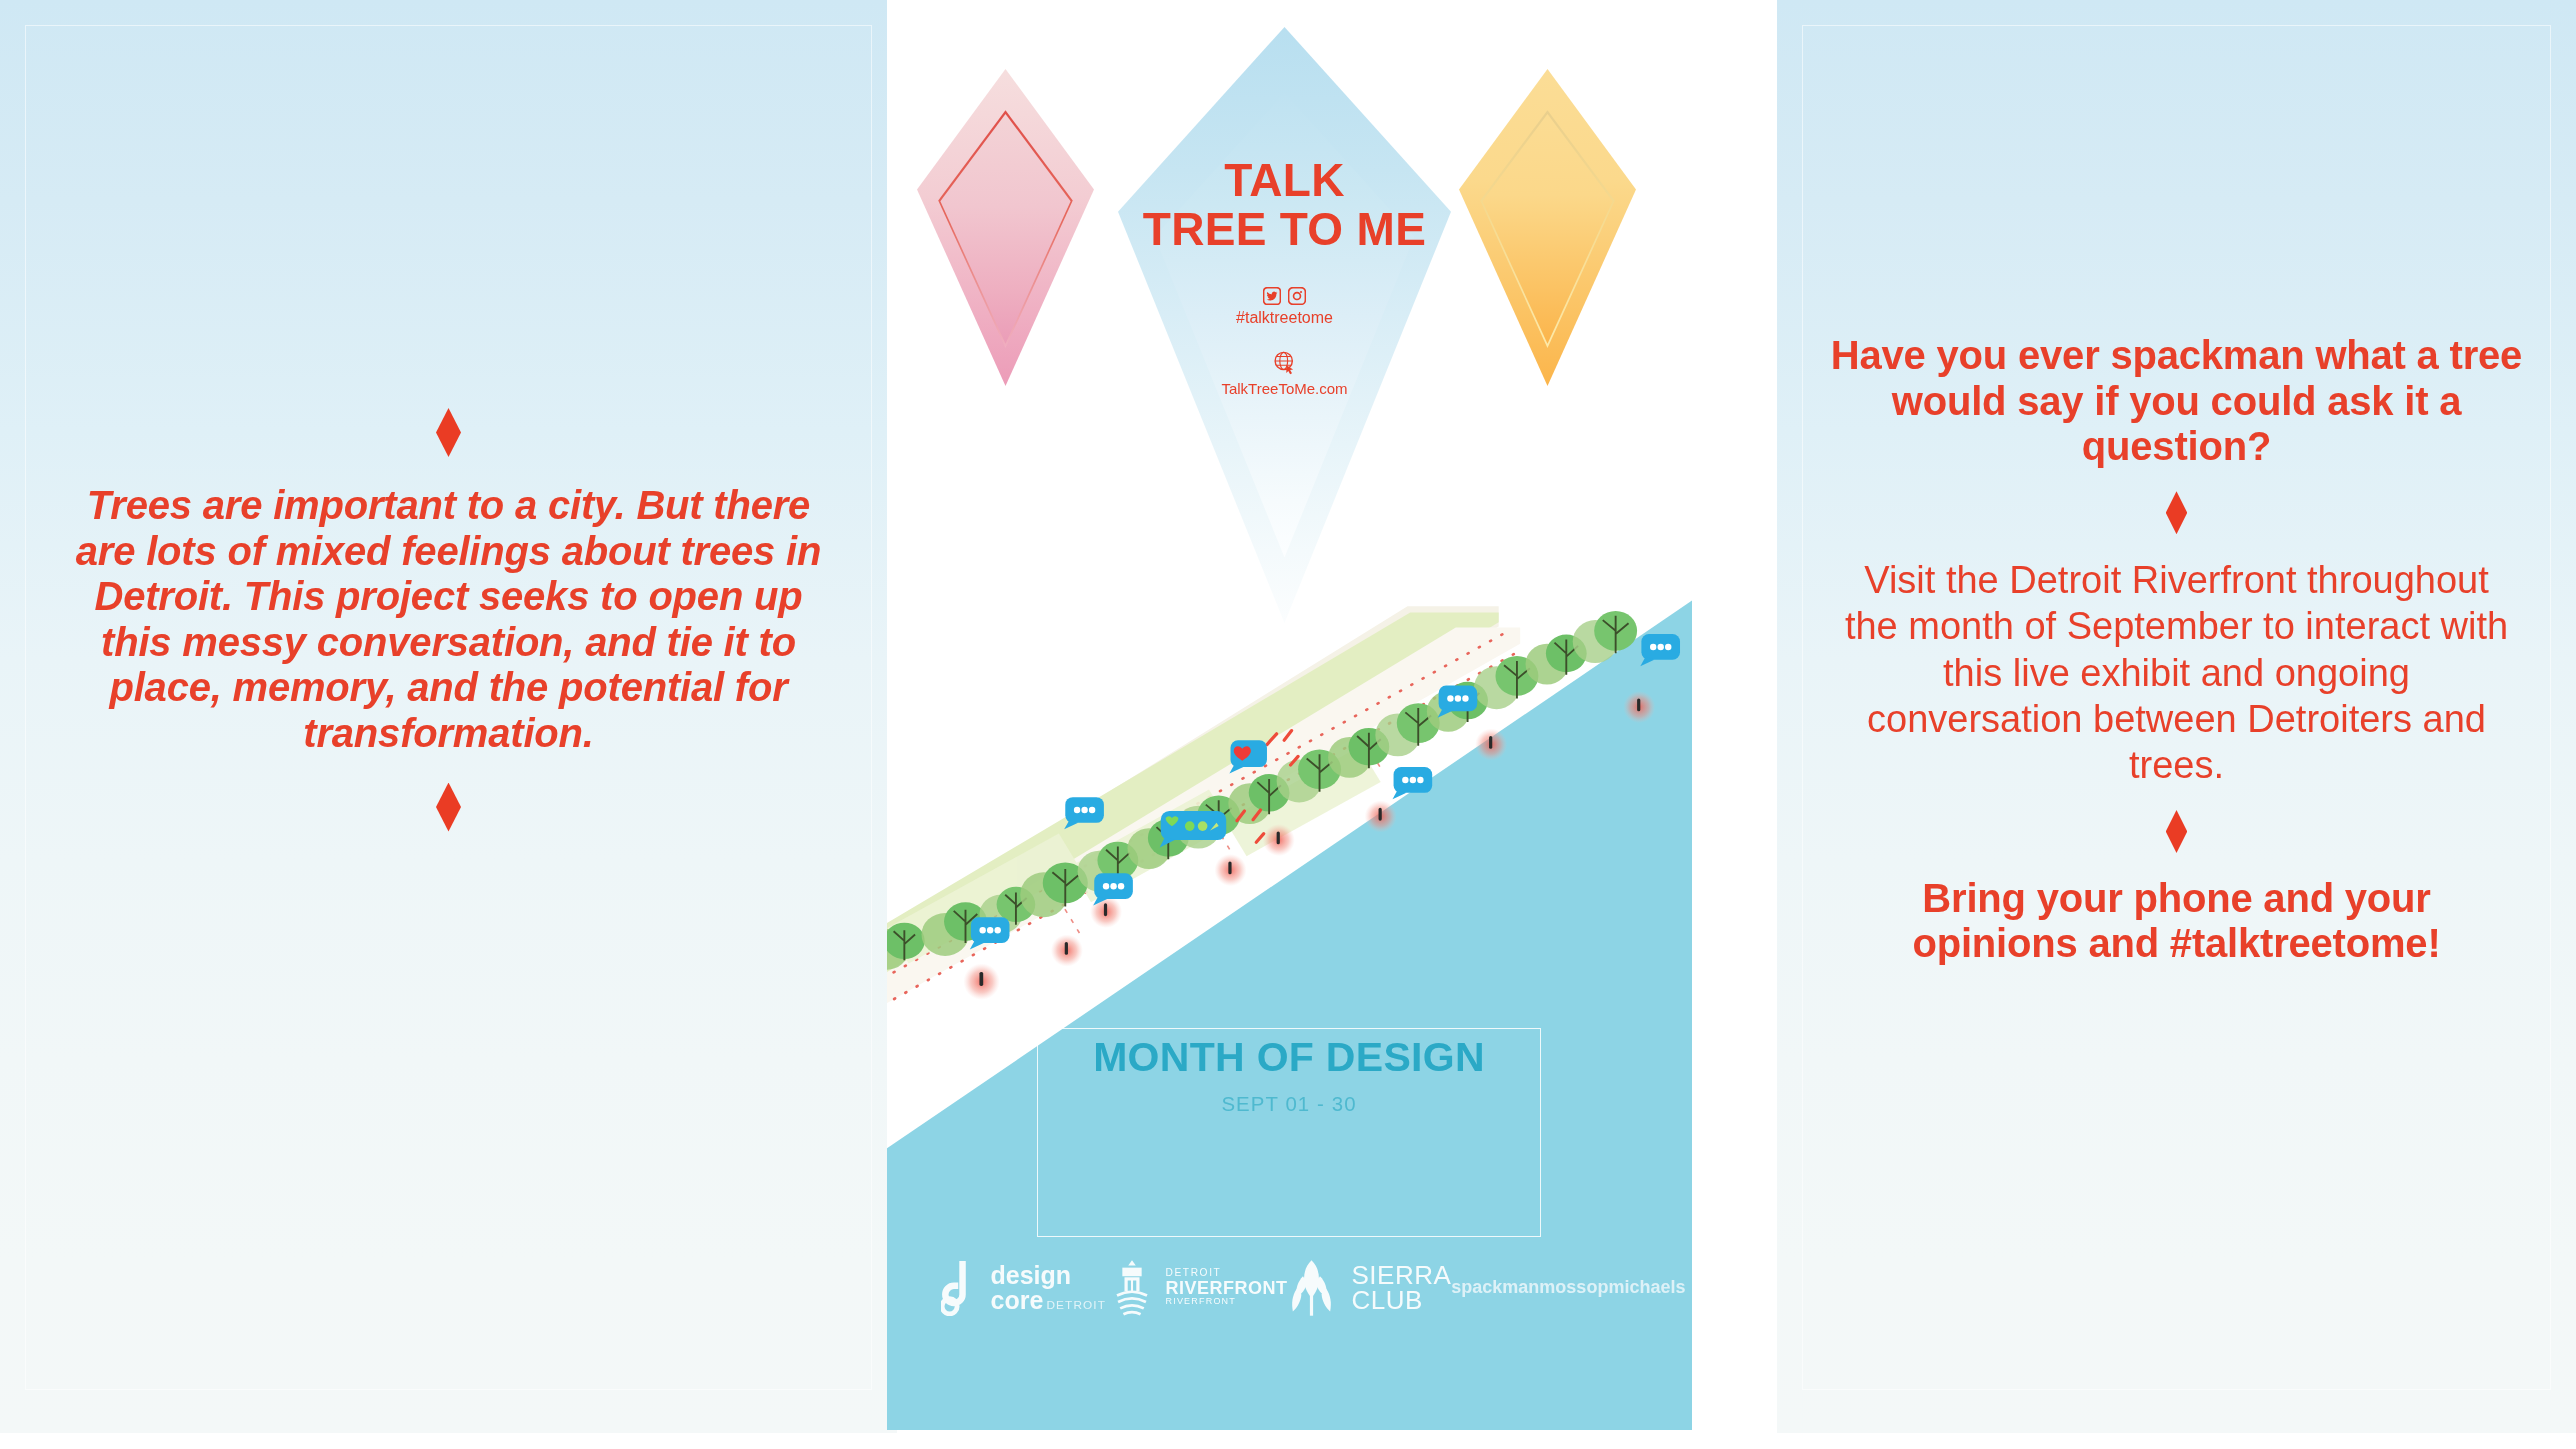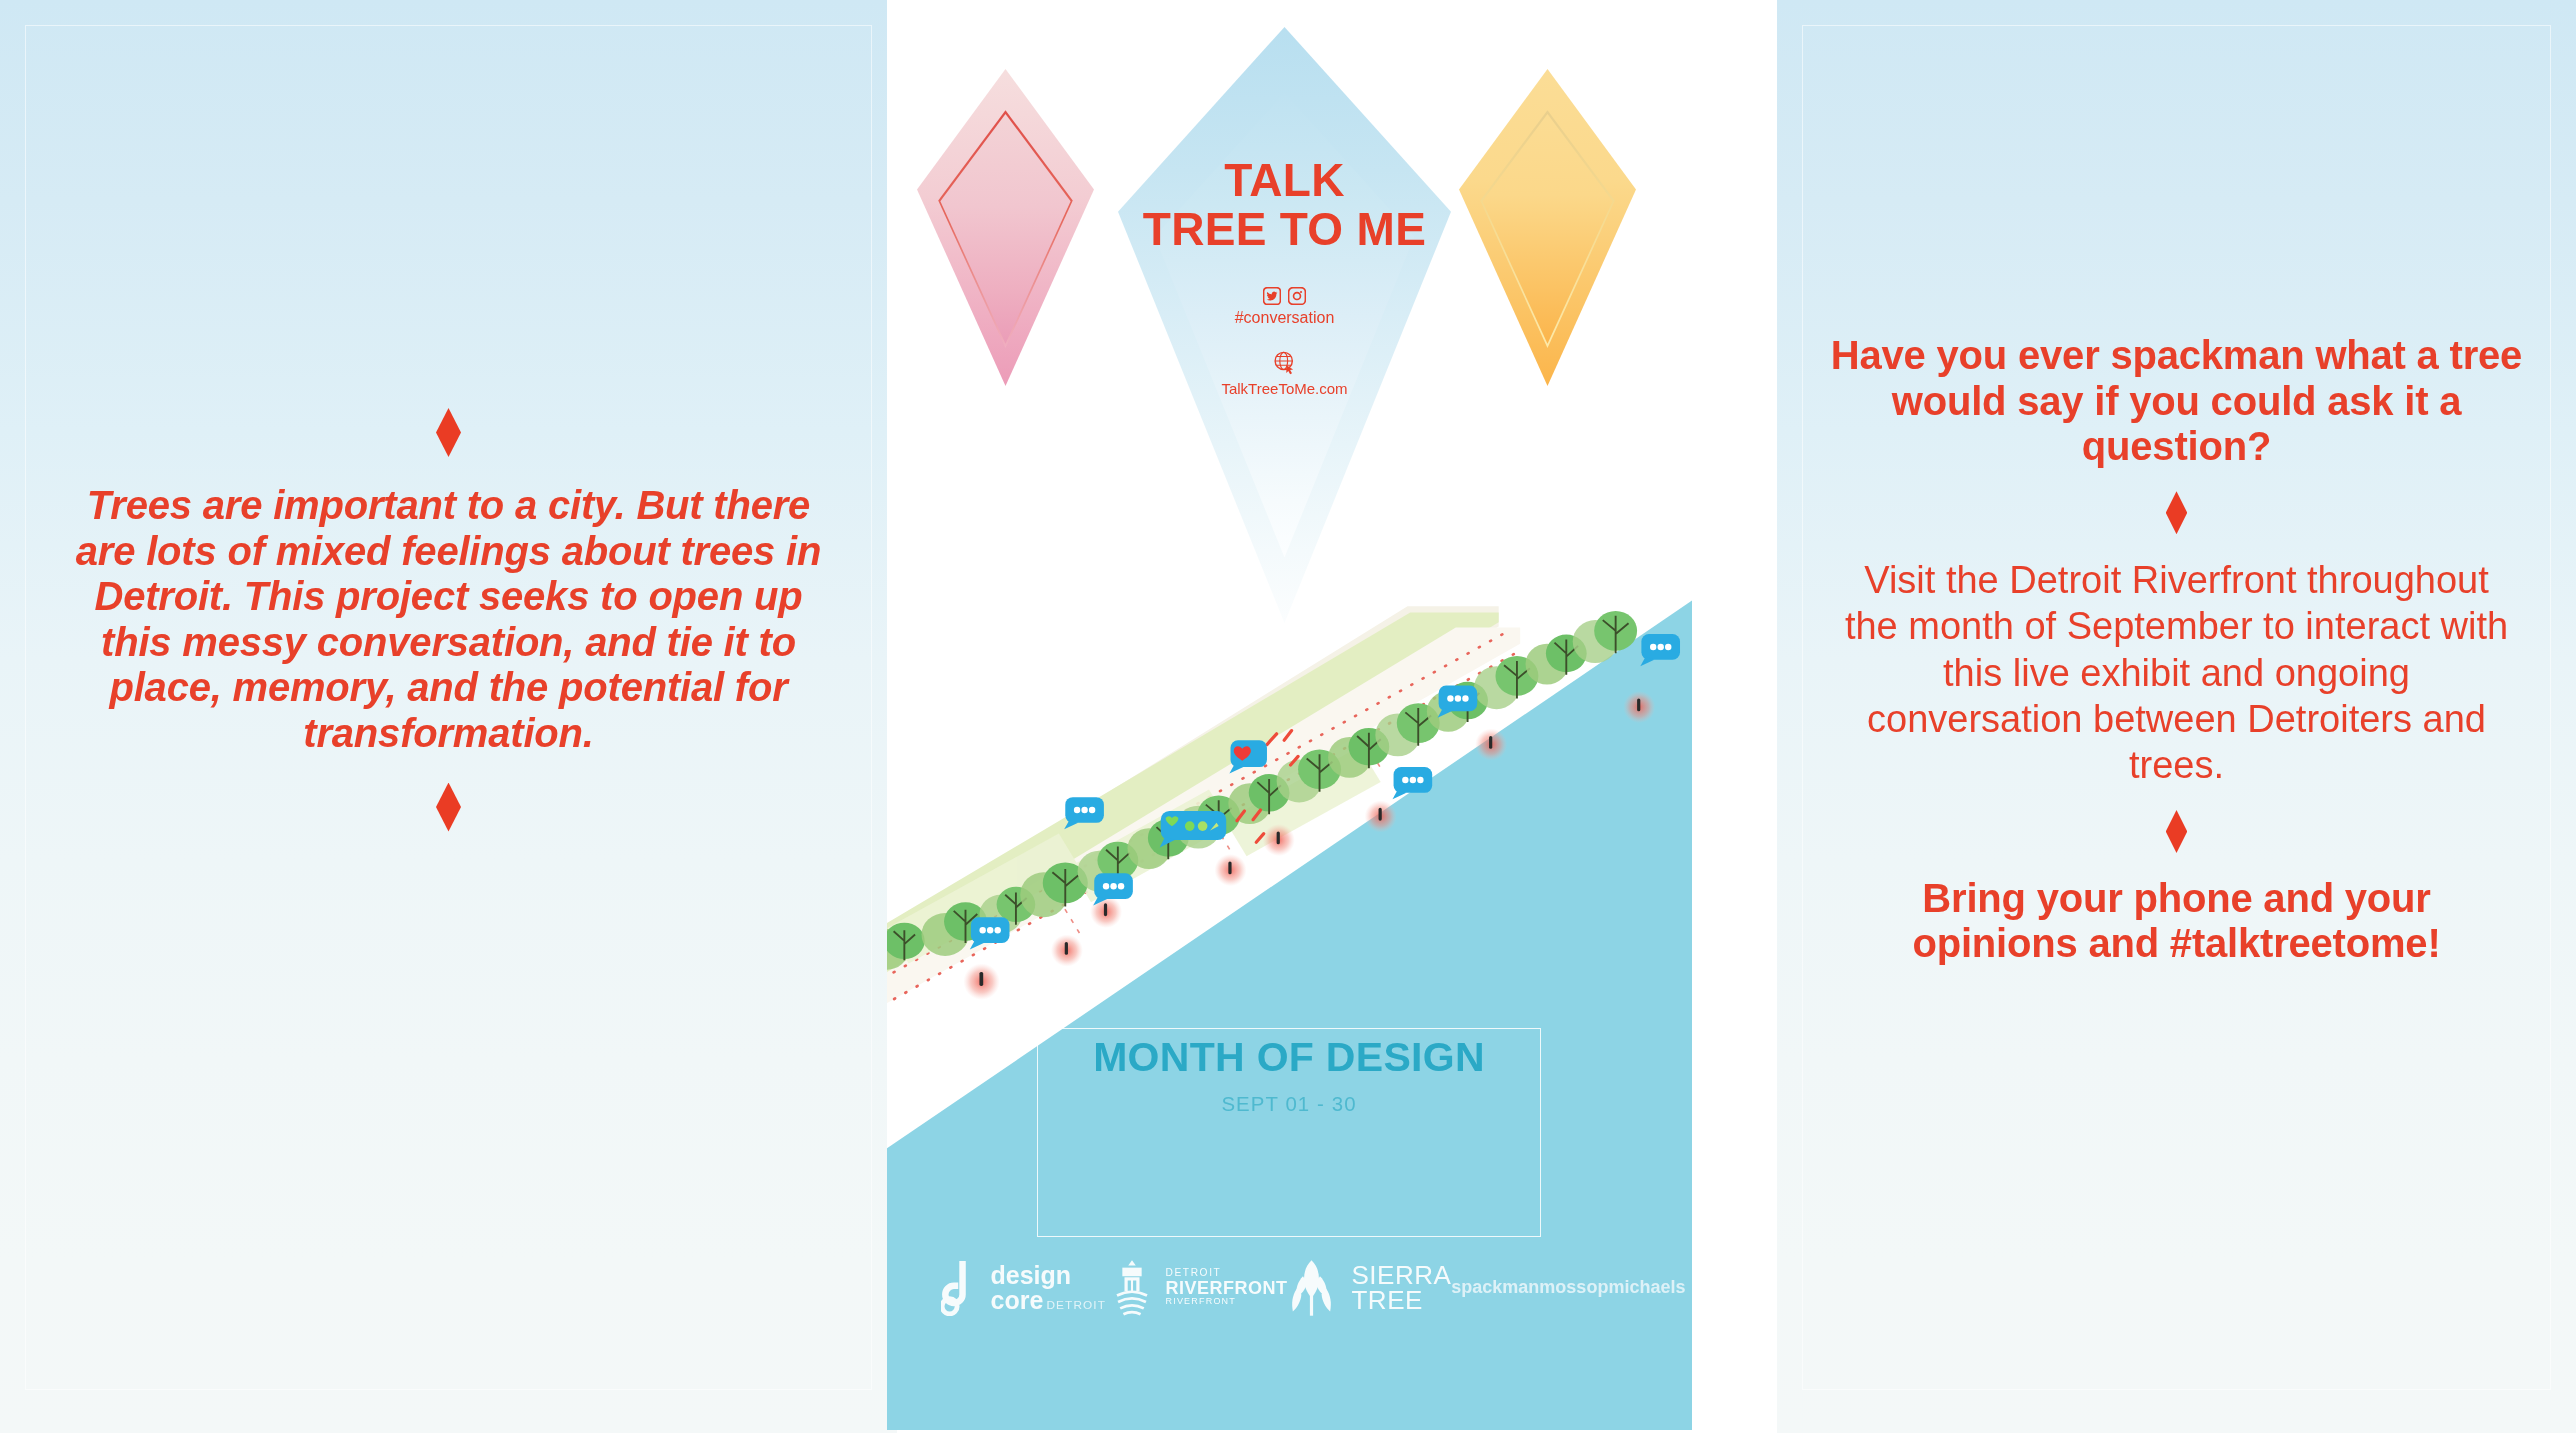--- a/index.html
+++ b/index.html
@@ -469,21 +469,21 @@
           </svg>
         </span>
         <span>
           <svg class="social-icon" viewBox="0 0 24 24" aria-hidden="true">
             <rect x="0.8" y="0.8" width="22.4" height="22.4" rx="6" fill="none" stroke="#E8402A" stroke-width="2.2"></rect>
             <circle cx="12" cy="12" r="4.6" fill="none" stroke="#E8402A" stroke-width="2.2"></circle>
             <circle cx="17.4" cy="6.6" r="1.4" fill="#E8402A"></circle>
           </svg>
         </span>
       </div>
-      <div class="hashtag">#conversation</div>
+      <div class="hashtag">#talktreetome</div>
 
       <div class="globe-wrap">
         <svg class="globe-icon" viewBox="0 0 32 32" aria-hidden="true">
           <circle cx="15" cy="14" r="11" fill="none" stroke="#E8402A" stroke-width="1.8"></circle>
           <ellipse cx="15" cy="14" rx="5" ry="11" fill="none" stroke="#E8402A" stroke-width="1.5"></ellipse>
           <path d="M4 14h22M6 8.4h18M6 19.6h18" stroke="#E8402A" stroke-width="1.4" fill="none"></path>
           <path d="M18.5 19.5 L27 25 L23.2 25.6 L25.6 29.6 L23.2 31 L20.9 27 L18.3 29.4 Z" fill="#E8402A"></path>
         </svg>
       </div>
       <div class="weburl">TalkTreeToMe.com</div>
@@ -535,21 +535,21 @@
         <svg width="49" height="60" viewBox="0 0 92 112" aria-hidden="true">
           <path d="M46 4 c10 10 14 22 14 34 c0 14 -5 26 -14 36 c-9 -10 -14 -22 -14 -36 c0 -12 4 -24 14 -34 Z" fill="#ffffff"></path>
           <path d="M30 34 c-10 10 -14 24 -13 40 c10 -6 18 -16 21 -28 Z" fill="#ffffff"></path>
           <path d="M62 34 c10 10 14 24 13 40 c-10 -6 -18 -16 -21 -28 Z" fill="#ffffff"></path>
           <path d="M18 58 c-8 12 -10 26 -7 42 c9 -8 15 -20 16 -32 Z" fill="#ffffff"></path>
           <path d="M74 58 c8 12 10 26 7 42 c-9 -8 -15 -20 -16 -32 Z" fill="#ffffff"></path>
           <rect x="43" y="62" width="6" height="46" fill="#ffffff"></rect>
         </svg>
         <div class="lg-sierra-text">
           <div class="s1">SIERRA</div>
-          <div class="s2">TREE</div>
+          <div class="s2">CLUB</div>
         </div>
       </div>
 
       <div class="logo lg-smm">
         <div>spackman</div>
         <div>mossop</div>
         <div>michaels</div>
       </div>
 
     </div>

